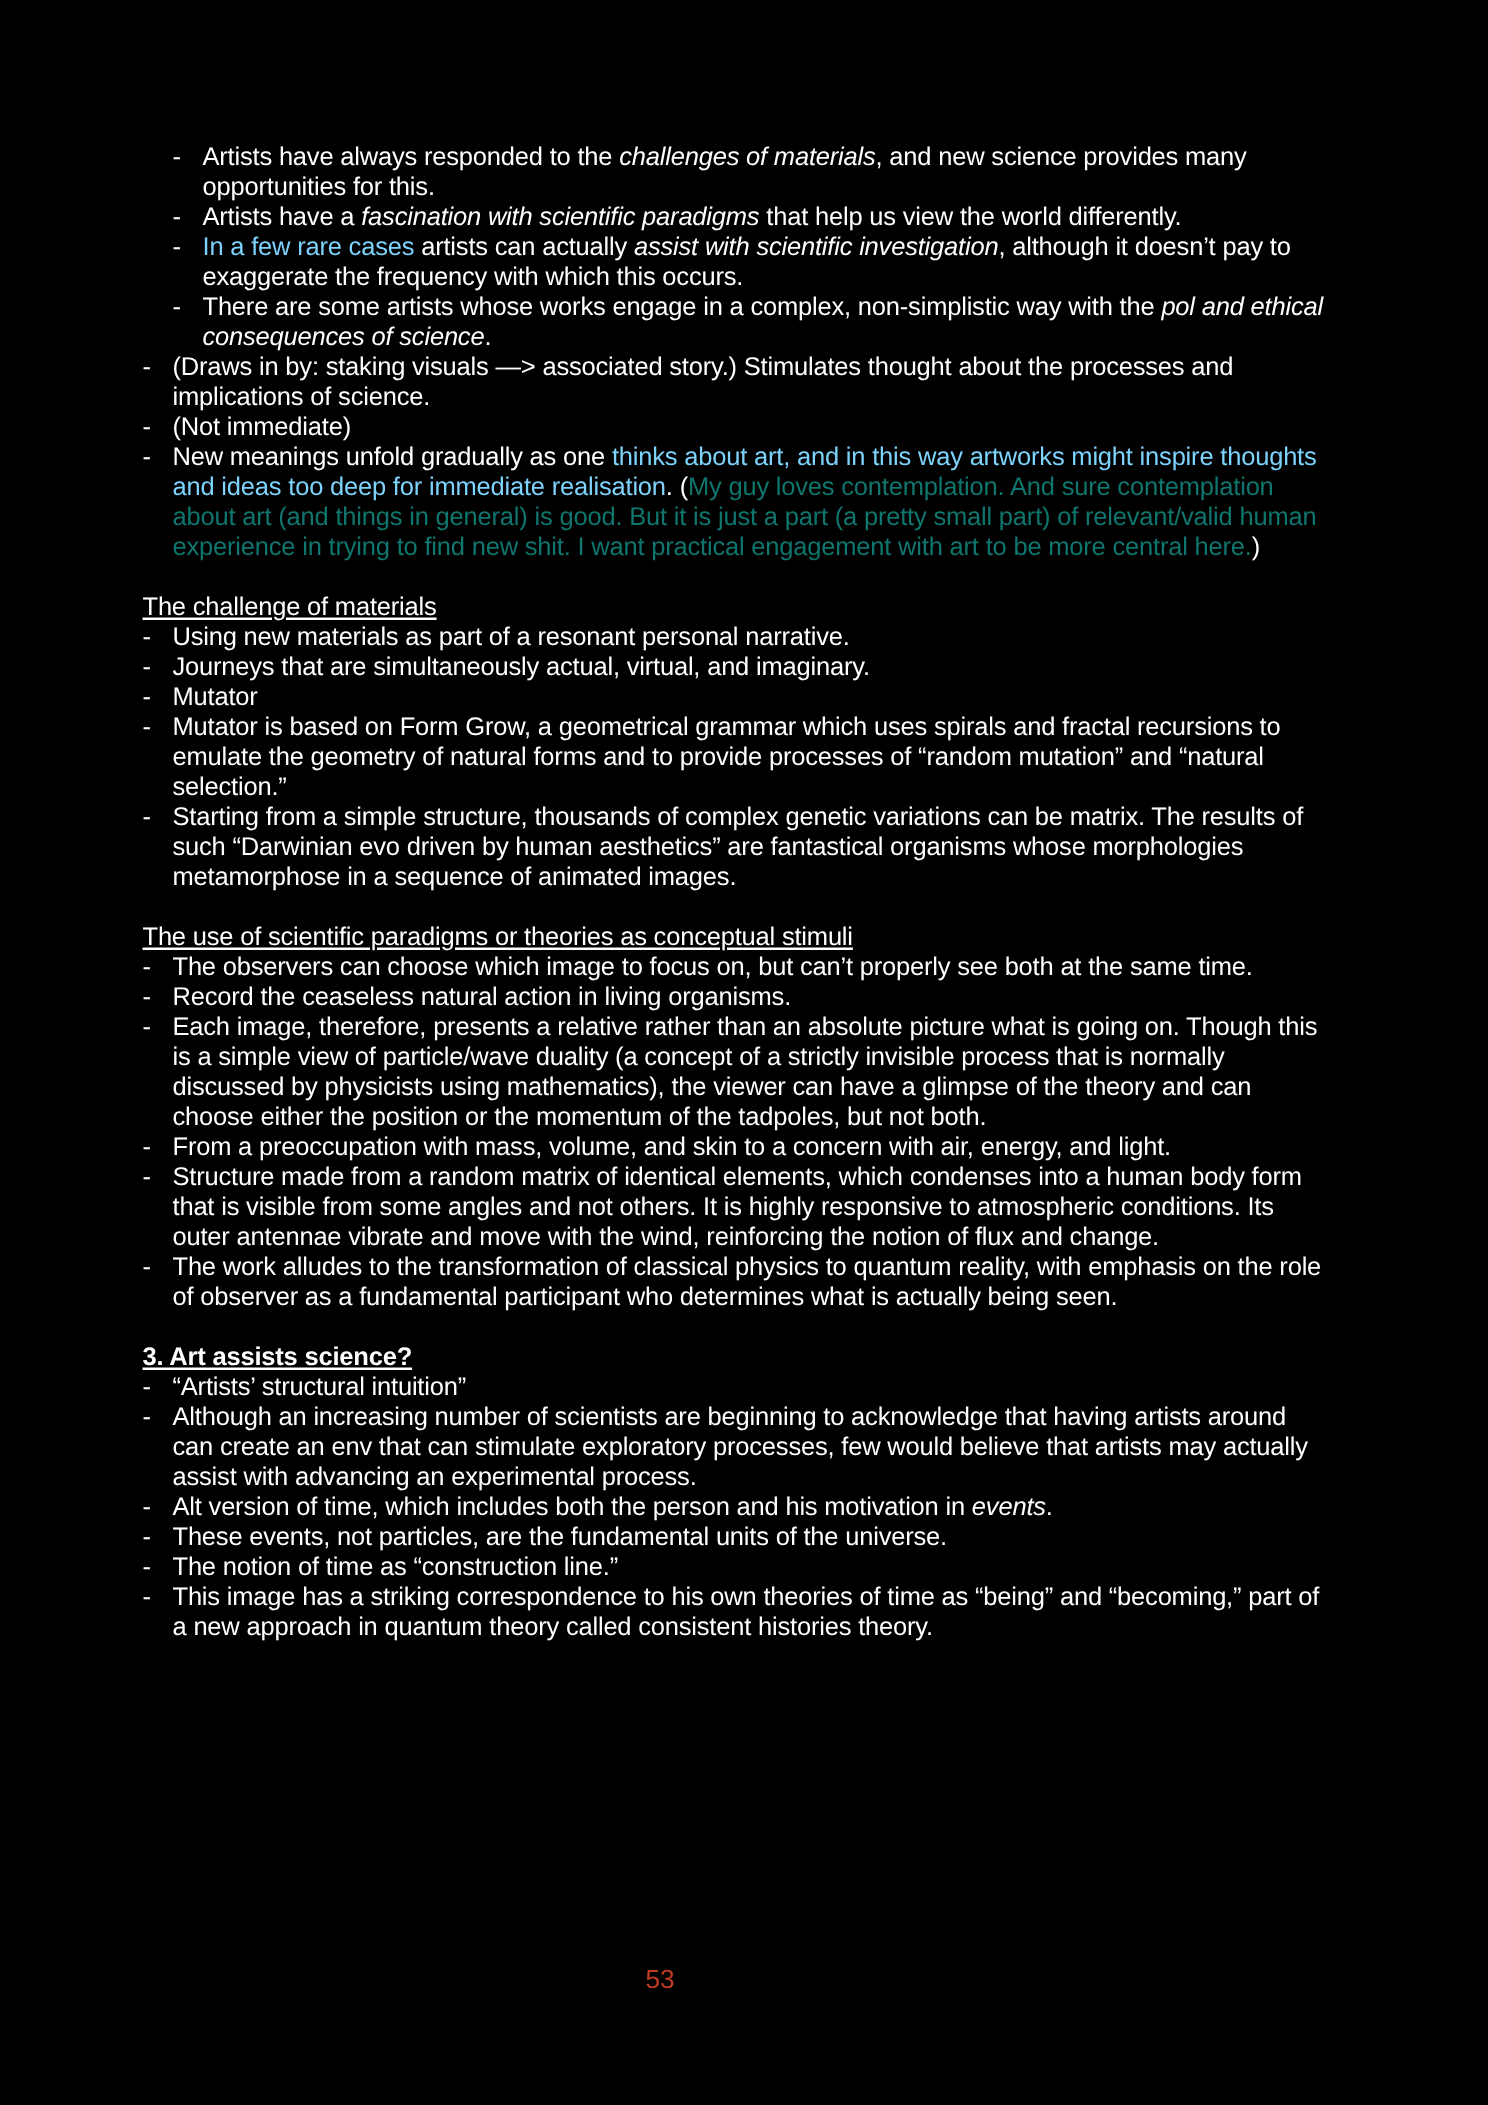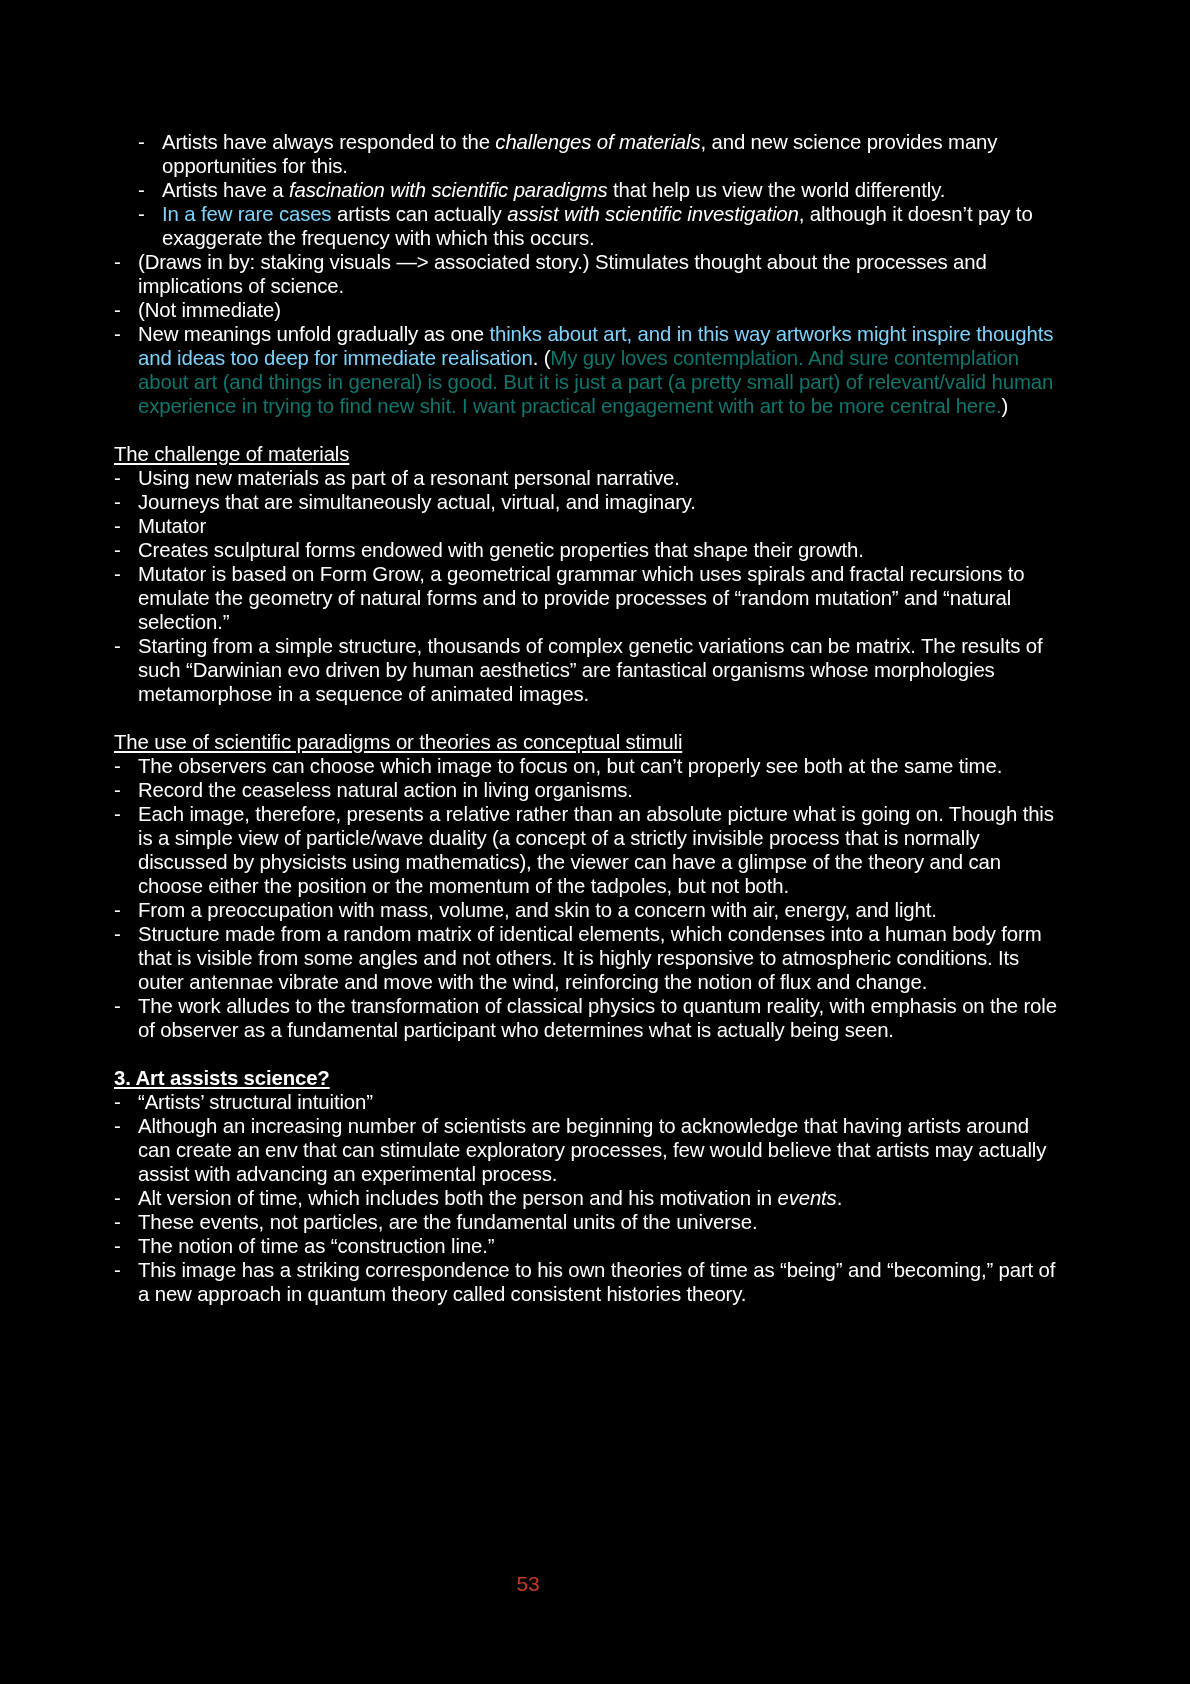--- a/index.html
+++ b/index.html
@@ -4,21 +4,21 @@
 <style>
   html, body { margin: 0; padding: 0; background: #000; }
   body {
     width: 1190px; height: 1684px; position: relative; overflow: hidden;
     font-family: "Liberation Sans", sans-serif;
     color: #ffffff;
     font-size: 20.4px;
     line-height: 24px;
     letter-spacing: -0.15px;
   }
-  .page { position: absolute; left: 114px; top: 130px; width: 950px; }
+  .page { position: absolute; left: 114px; top: 114px; width: 950px; }
   ul { list-style: none; margin: 0; padding: 0; }
   li { position: relative; padding-left: 24px; }
   li::before { content: "-"; position: absolute; left: 0; top: 0; }
   ul.nested { margin-left: 24px; }
   .heading { font-weight: bold; text-decoration: underline; text-underline-offset: 2px; }
   .subheading { text-decoration: underline; text-underline-offset: 2px; }
   .gap { height: 24px; }
   .red { color: #7dd3fc; }
   .blue { color: #0f766e; }
   em { font-style: italic; }
@@ -29,36 +29,36 @@
 </style>
 </head>
 <body>
 
 <div class="page">
 
   <ul class="nested">
     <li><span>Artists have always responded to the </span><em>challenges of materials</em><span>, and new science provides many opportunities for this.</span></li>
     <li><span>Artists have a </span><em>fascination with scientific paradigms</em><span> that help us view the world differently.</span></li>
     <li><span class="red">In a few rare cases</span><span> artists can actually </span><em>assist with scientific investigation</em><span>, although it doesn’t pay to exaggerate the frequency with which this occurs.</span></li>
+    <li><span>There are some artists whose works engage in a complex, non-simplistic way with the </span><em>pol and ethical consequences of science</em><span>.</span></li>
   </ul>
 
   <ul>
     <li>(Draws in by: staking visuals —&gt; associated story.) Stimulates thought about the processes and implications of science.</li>
     <li>(Not immediate)</li>
     <li><span>New meanings unfold gradually as one </span><span class="red">thinks about art, and in this way artworks might inspire thoughts and ideas too deep for immediate realisation</span><span>. (</span><span class="blue">My guy loves contemplation. And sure contemplation about art (and things in general) is good. But it is just a part (a pretty small part) of relevant/valid human experience in trying to find new shit. I want practical engagement with art to be more central here.</span><span>)</span></li>
   </ul>
 
   <div class="gap"></div>
 
   <div class="subheading">The challenge of materials</div>
   <ul>
     <li>Using new materials as part of a resonant personal narrative.</li>
     <li>Journeys that are simultaneously actual, virtual, and imaginary.</li>
     <li>Mutator</li>
-    <li>Creates sculptural forms endowed with genetic properties that shape their growth.</li>
     <li>Mutator is based on Form Grow, a geometrical grammar which uses spirals and fractal recursions to emulate the geometry of natural forms and to provide processes of “random mutation” and “natural selection.”</li>
     <li>Starting from a simple structure, thousands of complex genetic variations can be matrix. The results of such “Darwinian evo driven by human aesthetics” are fantastical organisms whose morphologies metamorphose in a sequence of animated images.</li>
   </ul>
 
   <div class="gap"></div>
 
   <div class="subheading">The use of scientific paradigms or theories as conceptual stimuli</div>
   <ul>
     <li>The observers can choose which image to focus on, but can’t properly see both at the same time.</li>
     <li>Record the ceaseless natural action in living organisms.</li>

